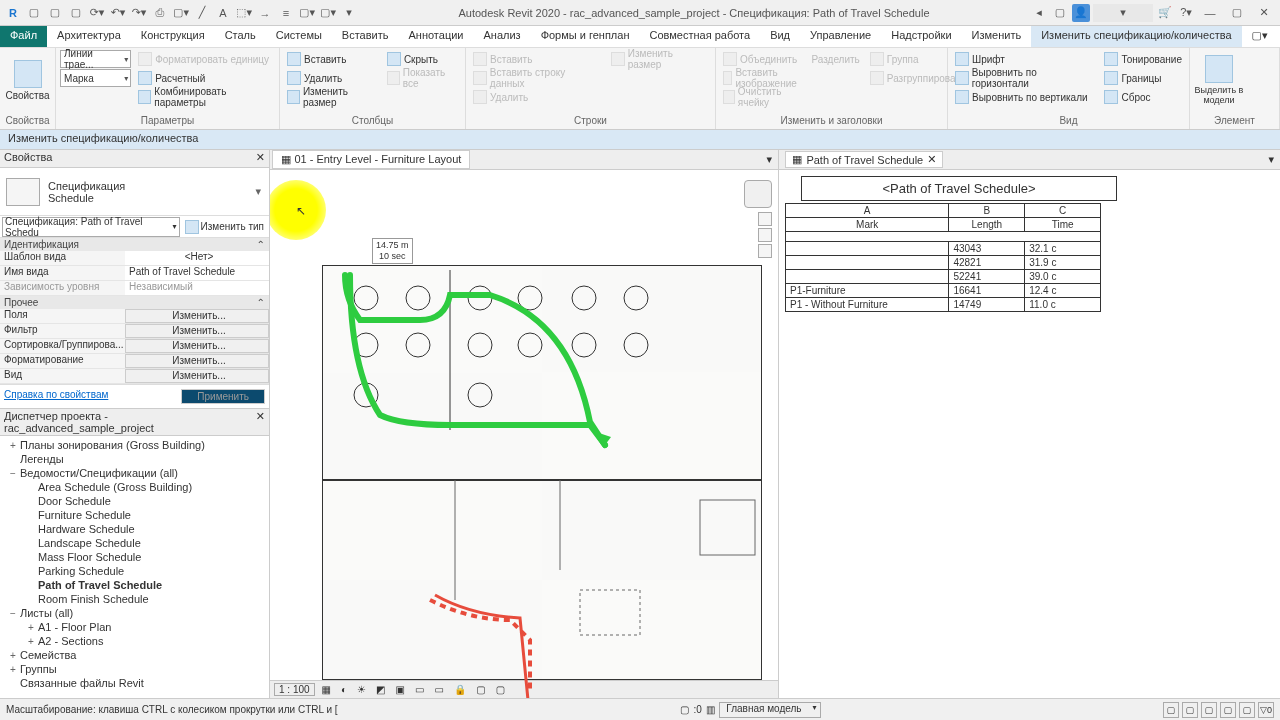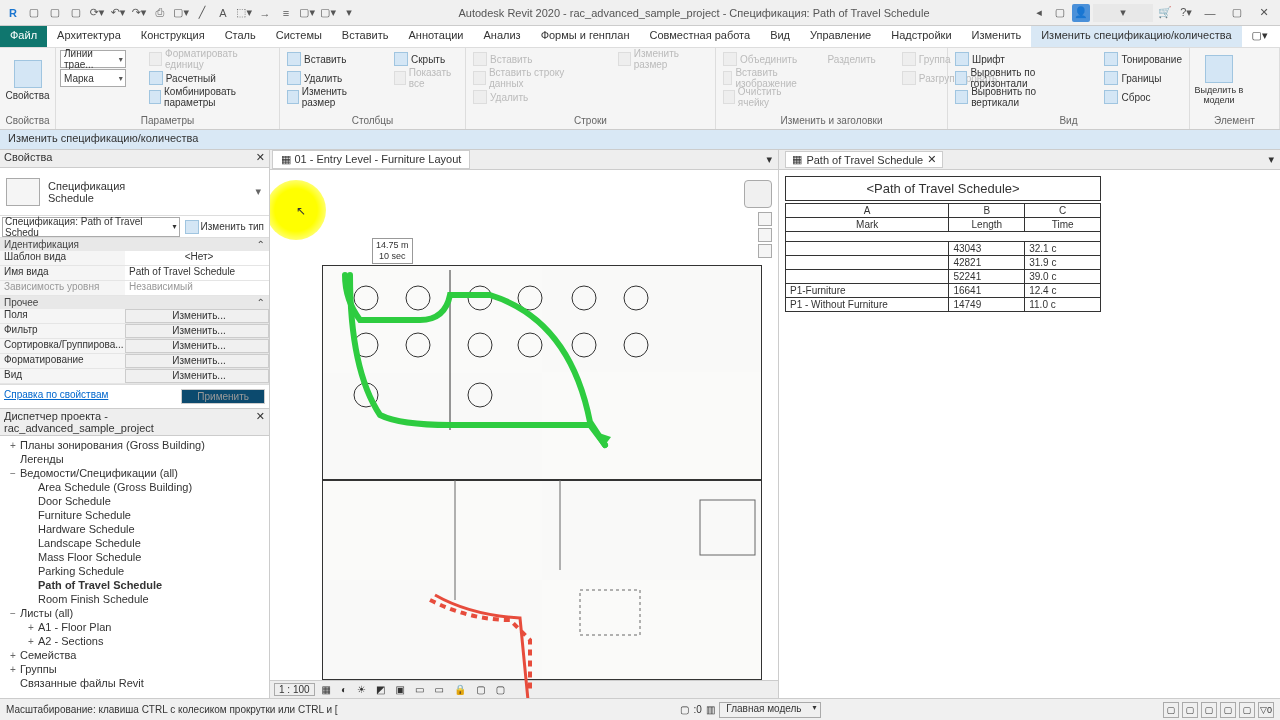--- a/index.html
+++ b/index.html
@@ -9,21 +9,21 @@
 .titlebar .qat-item { width:18px; height:18px; display:flex; align-items:center; justify-content:center; color:#555; }
 .titlebar .title { flex:1; text-align:center; font-size:11px; color:#555; }
 .titlebar .right { display:flex; align-items:center; gap:3px; padding-right:4px; }
 .winbtn { width:24px; height:18px; display:flex; align-items:center; justify-content:center; color:#555; }
 .ribbon-tabs { height:22px; background:#fff; display:flex; border-bottom:1px solid #ddd; }
 .tab { padding:3px 10px; font-size:11px; color:#333; cursor:pointer; }
 .tab.file { background:#0f766e; color:#fff; }
 .tab.active { background:#d9e8f5; }
 .ribbon { height:82px; background:#f5f5f5; display:flex; border-bottom:1px solid #ccc; }
 .panel { display:flex; flex-direction:column; border-right:1px solid #ddd; padding:2px 4px; }
-.panel-body { flex:1; display:flex; gap:20px; align-items:flex-start; }
+.panel-body { flex:1; display:flex; gap:4px; align-items:flex-start; }
 .panel-title { text-align:center; font-size:10px; color:#666; padding:1px 0; }
 .big-btn { display:flex; flex-direction:column; align-items:center; justify-content:center; width:50px; height:60px; font-size:10px; text-align:center; gap:2px; }
 .big-btn .ico { width:28px; height:28px; background:#d4e6f5; border:1px solid #a0c5e0; }
 .small-btn-col { display:flex; flex-direction:column; gap:1px; }
 .small-btn { display:flex; align-items:center; gap:3px; height:18px; font-size:10px; padding:0 3px; }
 .small-btn .ico { width:14px; height:14px; background:#d4e6f5; border:1px solid #a0c5e0; }
 .small-btn.disabled { color:#bbb; }
 .small-btn.disabled .ico { background:#eee; border-color:#ddd; }
 .dropdown { height:18px; border:1px solid #aaa; background:#fff; font-size:10px; padding:0 14px 0 3px; position:relative; display:flex; align-items:center; }
 .dropdown::after { content:"▾"; position:absolute; right:2px; font-size:8px; color:#555; }
@@ -61,21 +61,21 @@
 .floor { position:absolute; top:95px; left:52px; width:440px; height:215px; border:1px solid #333; background:repeating-conic-gradient(#f9f9f8 0% 25%,#fafaf9 0% 50%); }
 .floor2 { position:absolute; top:310px; left:52px; width:440px; height:200px; border:1px solid #333; background:repeating-conic-gradient(#f9f9f8 0% 25%,#fafaf9 0% 50%); }
 .dim-label { position:absolute; background:#fff; border:1px solid #999; font-size:9px; padding:1px 3px; line-height:11px; text-align:center; }
 .nav-wheel { position:absolute; right:6px; top:10px; width:28px; height:28px; border:1px solid #aaa; border-radius:4px; background:#f0f0f0; }
 .view-ctrl { position:absolute; right:6px; top:42px; width:14px; display:flex; flex-direction:column; gap:2px; }
 .view-ctrl div { width:14px; height:14px; border:1px solid #aaa; background:#f5f5f5; }
 .right-pane { width:502px; display:flex; flex-direction:column; border-left:1px solid #ccc; }
 .sched-tab { height:20px; background:#eee; display:flex; align-items:center; padding:0 6px; border-bottom:1px solid #ccc; }
 .sched-tab .st { background:#fff; border:1px solid #ccc; padding:1px 6px; font-size:11px; display:flex; align-items:center; gap:4px; }
 .sched-body { padding:6px; flex:1; }
-.sched-title { text-align:center; font-size:13px; padding:4px; border:1px solid #333; background:#fff; }
+.sched-title { text-align:center; font-size:13px; padding:4px; border:1px solid #333; background:#fff;margin-left:16px; }
 table.sched { width:316px; border-collapse:collapse; font-size:10px; margin-top:2px; }
 table.sched th, table.sched td { border:1px solid #333; padding:1px 4px; text-align:left; height:14px; }
 table.sched th.col { text-align:center; background:#fff; font-weight:normal; }
 table.sched th.hdr { text-align:center; background:#fff; font-weight:normal; }
 .view-bar { height:18px; background:#eee; border-top:1px solid #ccc; display:flex; align-items:center; gap:4px; padding:0 4px; font-size:10px; }
 .view-bar .item { padding:0 3px; }
 .view-bar .scale { border:1px solid #aaa; padding:0 4px; }
 .status-bar { height:22px; background:#f0f0f0; border-top:1px solid #ccc; display:flex; align-items:center; padding:0 6px; font-size:10px; justify-content:space-between; }
 .status-bar .mid { display:flex; gap:4px; align-items:center; }
 .status-bar .mid .sel { border:1px solid #aaa; padding:0 18px 0 6px; height:16px; position:relative; }

